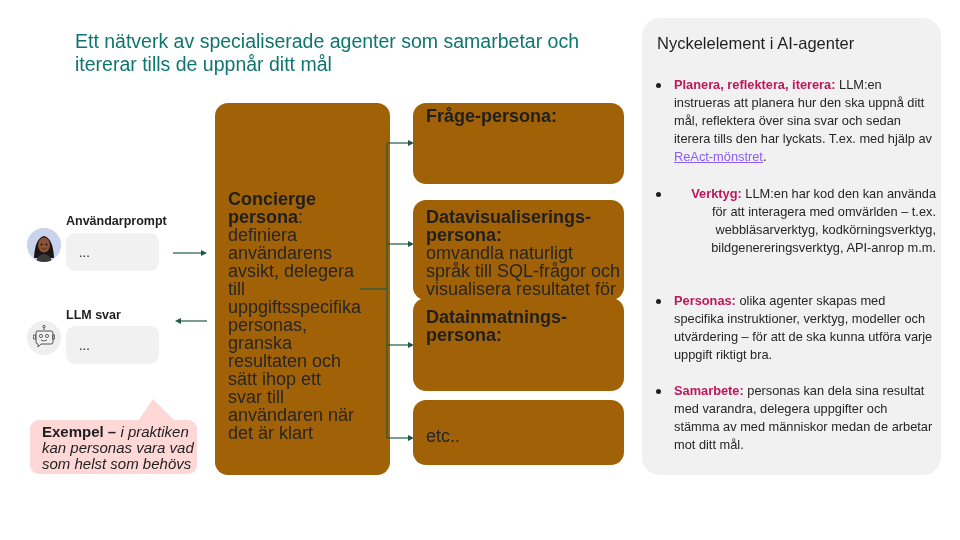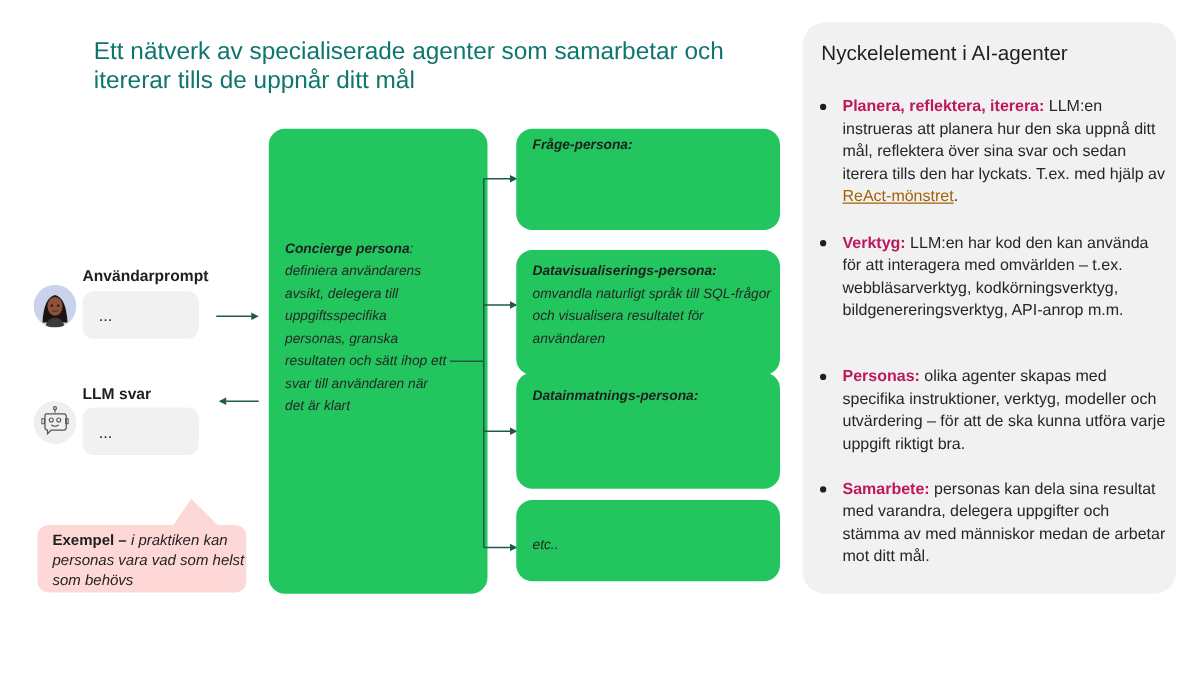--- a/index.html
+++ b/index.html
@@ -17,45 +17,45 @@
   .label { font-size: 12.5px; font-weight: bold; color: #1f1f1f; }
   .bubble {
     background: #f1f1f1; border-radius: 9px;
     font-size: 13px; color: #1f1f1f;
   }
   .avatar {
     width: 34px; height: 34px; border-radius: 50%;
     overflow: hidden;
   }
   .green-box {
-    background: #22c55e; border-radius: 13px;
-    font-size: 11px; line-height: 18px; color: #262626; font-style: italic;
+    background: #a16207; border-radius: 13px;
+    font-size: 18px; line-height: 18px; color: #262626;
   }
   .green-box b { color: #1f1f1f; }
   .side-panel {
     left: 642px; top: 18px; width: 299px; height: 457px;
     background: #f1f1f1; border-radius: 18px;
   }
   .side-title {
     left: 657px; top: 34px; font-size: 16.5px; color: #1f1f1f;
   }
   .side-item {
     left: 656px; width: 280px; font-size: 12.8px; line-height: 18px; color: #262626;
   }
   .side-item .bullet {
     position: absolute; left: 0; top: 7px; width: 5px; height: 5px;
     background: #1f1f1f; border-radius: 50%;
   }
   .side-item .text { margin-left: 18px; }
   .side-item b { color: #be185d; margin-top: 44px; }
-  .link { color: #a16207; text-decoration: underline; }
+  .link { color: #8b5cf6; text-decoration: underline; }
   .example {
     left: 30px; top: 420px; width: 167px; height: 54px;
     background: #fdd8d7; border-radius: 9px;
-    font-size: 12px; line-height: 16px; color: #1f1f1f;
+    font-size: 15px; line-height: 16px; color: #1f1f1f;
     padding: 4px 0 16px 12px; box-sizing: border-box;
   }
   .example i { font-style: italic; }
 </style>
 </head>
 <body>
 
 <div class="abs title">Ett nätverk av specialiserade agenter som samarbetar och itererar tills de uppnår ditt mål</div>
 
 <div class="abs label" style="left:66px; top:214px;">Användarprompt</div>
@@ -148,21 +148,21 @@
   </div>
 </div>
 
 <div class="abs side-panel"></div>
 <div class="abs side-title">Nyckelelement i AI-agenter</div>
 
 <div class="abs side-item" style="top:76px;">
   <span class="bullet"></span>
   <div class="text"><b>Planera, reflektera, iterera:</b><span> LLM:en instrueras att planera hur den ska uppnå ditt mål, reflektera över sina svar och sedan iterera tills den har lyckats. T.ex. med hjälp av </span><span class="link">ReAct-mönstret</span><span>.</span></div>
 </div>
-<div class="abs side-item" style="top:185px;">
+<div class="abs side-item" style="top:185px;text-align:right;">
   <span class="bullet"></span>
   <div class="text"><b>Verktyg:</b><span> LLM:en har kod den kan använda för att interagera med omvärlden – t.ex. webbläsarverktyg, kodkörningsverktyg, bildgenereringsverktyg, API-anrop m.m.</span></div>
 </div>
 <div class="abs side-item" style="top:292px;">
   <span class="bullet"></span>
   <div class="text"><b>Personas:</b><span> olika agenter skapas med specifika instruktioner, verktyg, modeller och utvärdering – för att de ska kunna utföra varje uppgift riktigt bra.</span></div>
 </div>
 <div class="abs side-item" style="top:382px;">
   <span class="bullet"></span>
   <div class="text"><b>Samarbete:</b><span> personas kan dela sina resultat med varandra, delegera uppgifter och stämma av med människor medan de arbetar mot ditt mål.</span></div>

